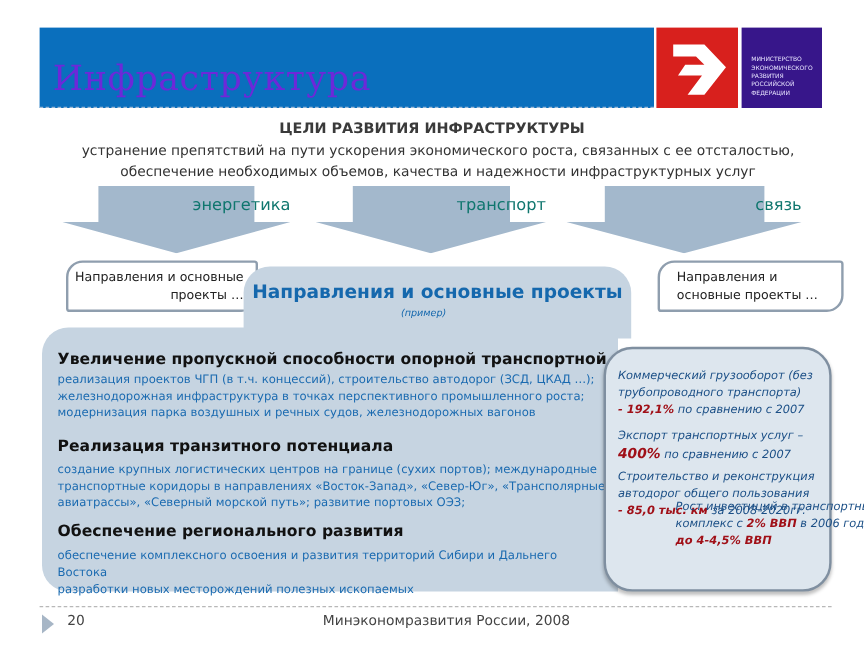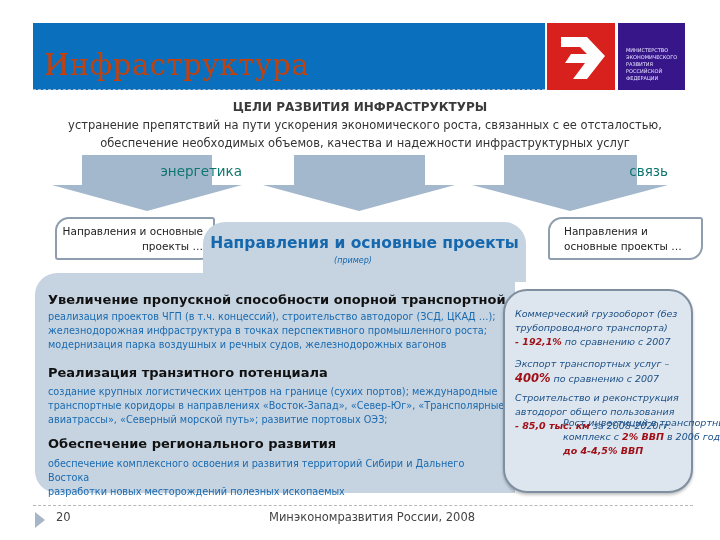--- a/index.html
+++ b/index.html
@@ -1,19 +1,19 @@
 <!DOCTYPE html>
 <html><head>
 <meta charset="utf-8">
 <style>
   html,body{margin:0;padding:0;}
   body{width:720px;height:540px;background:#ffffff;position:relative;overflow:hidden;font-family:"DejaVu Sans","Liberation Sans",sans-serif;}
   .abs{position:absolute;}
   #header-bar{left:33px;top:23px;width:512px;height:66px;background:#0a6fbd;border-bottom:1px dashed #9db9d6;}
-  #header-title{left:44px;top:48px;font-family:"DejaVu Serif","Liberation Serif",serif;font-size:29px;color:#c2410c;letter-spacing:0.5px;}
+  #header-title{left:44px;top:48px;font-family:"DejaVu Serif","Liberation Serif",serif;font-size:29px;color:#6d28d9;letter-spacing:0.5px;}
   #logo-red{left:547px;top:23px;width:68px;height:67px;background:#d8201d;}
   #logo-purple{left:618px;top:23px;width:67px;height:67px;background:#37168a;}
   #logo-text{left:626px;top:47px;width:58px;font-size:5px;line-height:7px;color:#e8e4ff;text-transform:uppercase;}
   #goals-title{left:0;width:720px;top:100px;text-align:center;font-size:12px;font-weight:bold;color:#3a3a3a;}
   #goals-desc{left:40px;width:650px;top:116px;text-align:center;font-size:11.5px;line-height:18px;color:#333333;}
   .arrow{position:absolute;}
   .arrow-label{position:absolute;font-size:13.5px;color:#0f766e;text-align:right;width:100%;top:8px;}
   .small-box{position:absolute;background:#fff;border:2px solid #8f9eae;border-radius:14px 3px 14px 3px;font-size:10.5px;line-height:15px;color:#222;box-sizing:border-box;margin-left:20px;}
   #center-tab{left:203px;top:222px;width:323px;height:60px;background:#c6d4e1;border-radius:22px 22px 0 0;}
   #center-title{left:203px;width:323px;top:234px;text-align:center;font-size:15.5px;font-weight:bold;color:#1568ad;}
@@ -58,20 +58,21 @@
 <div class="arrow" style="left:52px;top:155px;width:190px;height:56px;">
   <svg width="190" height="56" style="position:absolute;left:0;top:0">
     <polygon points="30,0 160,0 160,30 190,30 95,56 0,30 30,30" fill="#a3b8cc"></polygon>
   </svg>
   <div class="arrow-label">энергетика</div>
 </div>
 <div class="arrow" style="left:263px;top:155px;width:192px;height:56px;">
   <svg width="192" height="56" style="position:absolute;left:0;top:0">
     <polygon points="31,0 162,0 162,30 192,30 96,56 0,30 31,30" fill="#a3b8cc"></polygon>
   </svg>
+  <div class="arrow-label">транспорт</div>
 </div>
 <div class="arrow" style="left:472px;top:155px;width:196px;height:56px;">
   <svg width="196" height="56" style="position:absolute;left:0;top:0">
     <polygon points="32,0 165,0 165,30 196,30 98,56 0,30 32,30" fill="#a3b8cc"></polygon>
   </svg>
   <div class="arrow-label">связь</div>
 </div>
 
 <div class="small-box" style="left:35px;top:217px;width:160px;height:43px;padding:5px 10px 0 0;text-align:right;">
   <span>Направления и основные проекты …</span>

